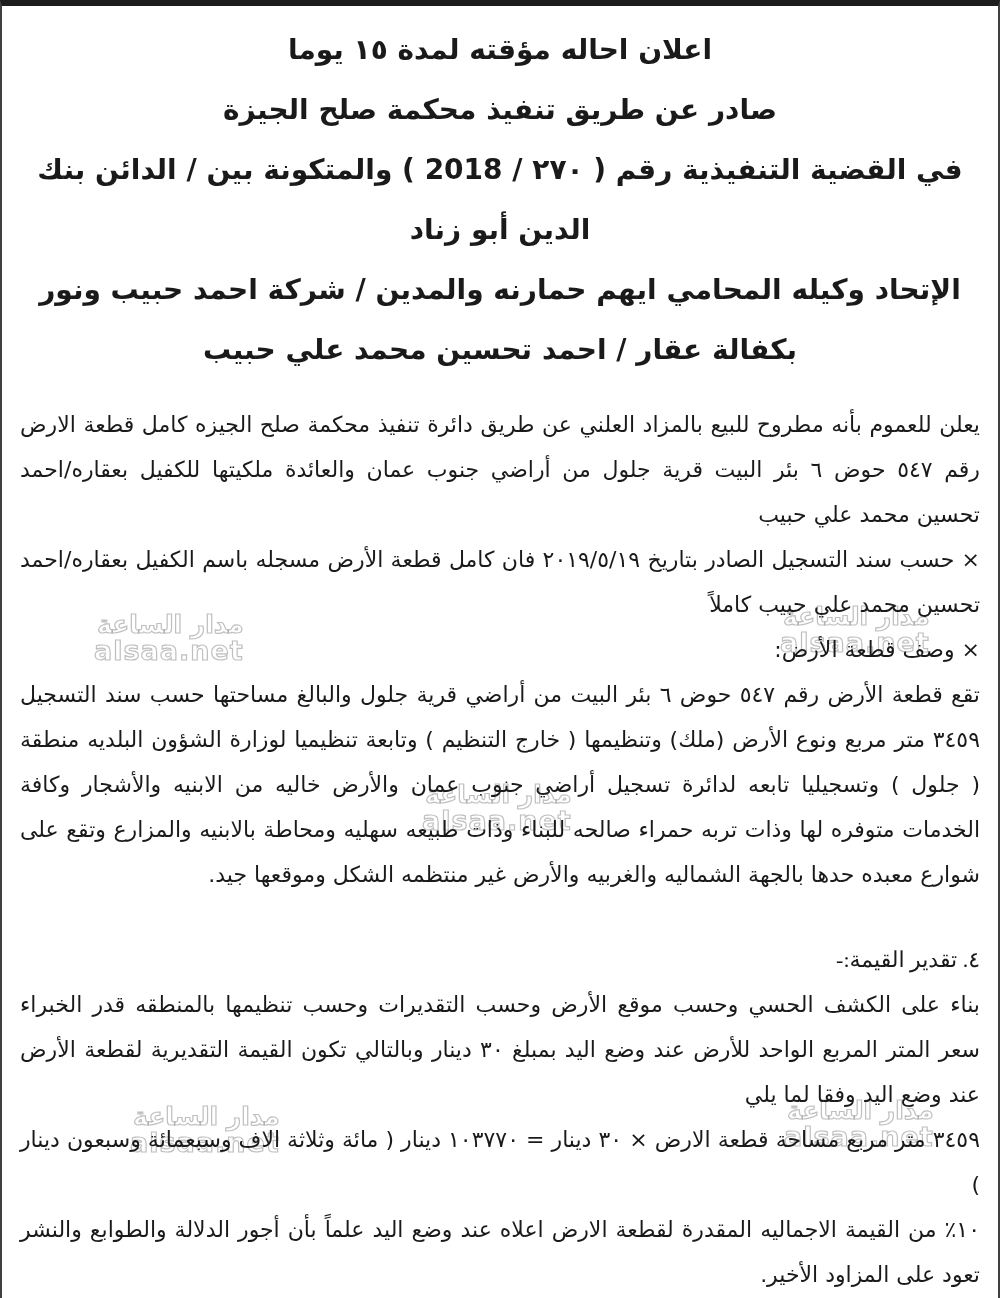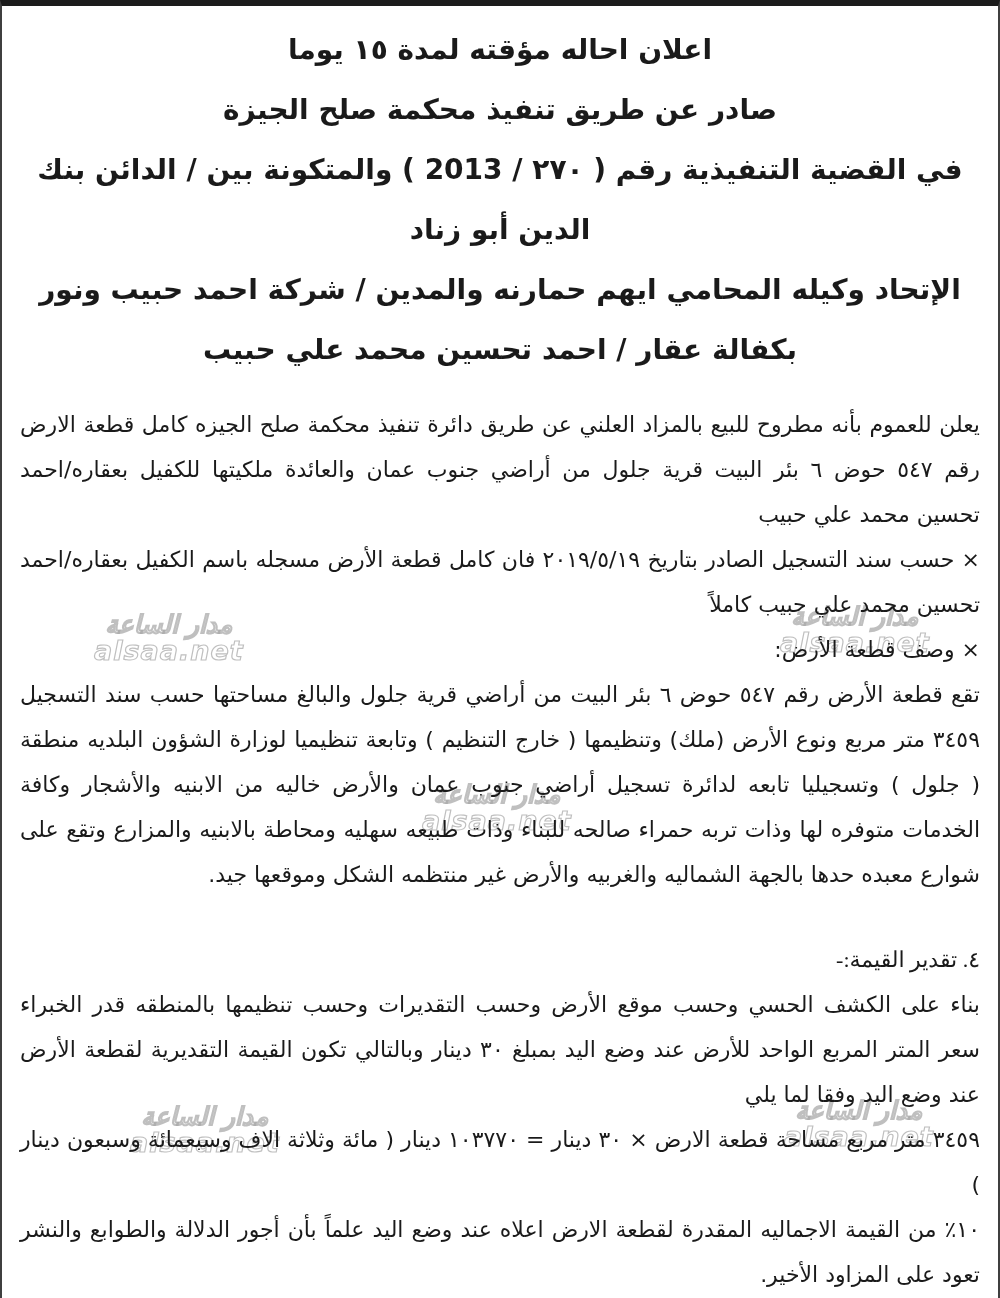--- a/index.html
+++ b/index.html
@@ -47,28 +47,27 @@
     text-align: justify;
     margin: 0;
   }
   .par-valuation-head {
     margin-top: 40px;
     font-family: Liberation Serif, serif;
   }
   .watermark {
     position: absolute;
     z-index: 0;
-    text-align: center;
+    text-align: right;
     pointer-events: none;
     color: rgba(255,255,255,0.25);
     -webkit-text-stroke: 1.2px rgba(160,160,160,0.75);
     font-weight: 700;
     opacity: 0.9;
     white-space: nowrap;
-    font-style: italic;
   }
   .watermark .wm-ar {
     font-size: 25px;
     line-height: 26px;
     display: block;
   }
   .watermark .wm-en {
     font-size: 27px;
     line-height: 26px;
     display: block;
@@ -105,21 +104,21 @@
   <div class="watermark wm5">
     <span class="wm-ar">مدار الساعة</span>
     <span class="wm-en">alsaa.net</span>
   </div>
 
   <div class="content">
 
     <div class="title-block">
       <div class="title-line">اعلان احاله مؤقته لمدة ١٥ يوما</div>
       <div class="title-line">صادر عن طريق تنفيذ محكمة صلح الجيزة</div>
-      <div class="title-line">في القضية التنفيذية رقم ( ٢٧٠ / 2013 ) والمتكونة بين / الدائن بنك</div>
+      <div class="title-line">في القضية التنفيذية رقم ( ٢٧٠ / 2018 ) والمتكونة بين / الدائن بنك</div>
       <div class="title-line">الدين أبو زناد</div>
       <div class="title-line">الإتحاد وكيله المحامي ايهم حمارنه والمدين / شركة احمد حبيب ونور</div>
       <div class="title-line">بكفالة عقار / احمد تحسين محمد علي حبيب</div>
     </div>
 
     <p class="body-par">يعلن للعموم بأنه مطروح للبيع بالمزاد العلني عن طريق دائرة تنفيذ محكمة صلح الجيزه كامل قطعة الارض رقم ٥٤٧ حوض ٦ بئر البيت قرية جلول من أراضي جنوب عمان والعائدة ملكيتها للكفيل بعقاره/احمد تحسين محمد علي حبيب</p>
     <p class="body-par">× حسب سند التسجيل الصادر بتاريخ ٢٠١٩/٥/١٩ فان كامل قطعة الأرض مسجله باسم الكفيل بعقاره/احمد تحسين محمد علي حبيب كاملاً</p>
     <p class="body-par">× وصف قطعة الأرض:</p>
     <p class="body-par">تقع قطعة الأرض رقم ٥٤٧ حوض ٦ بئر البيت من أراضي قرية جلول والبالغ مساحتها حسب سند التسجيل ٣٤٥٩ متر مربع ونوع الأرض (ملك) وتنظيمها ( خارج التنظيم ) وتابعة تنظيميا لوزارة الشؤون البلديه منطقة ( جلول ) وتسجيليا تابعه لدائرة تسجيل أراضي جنوب عمان والأرض خاليه من الابنيه والأشجار وكافة الخدمات متوفره لها وذات تربه حمراء صالحه للبناء وذات طبيعه سهليه ومحاطة بالابنيه والمزارع وتقع على شوارع معبده حدها بالجهة الشماليه والغربيه والأرض غير منتظمه الشكل وموقعها جيد.</p>
     <p class="body-par par-valuation-head">٤. تقدير القيمة:-</p>

